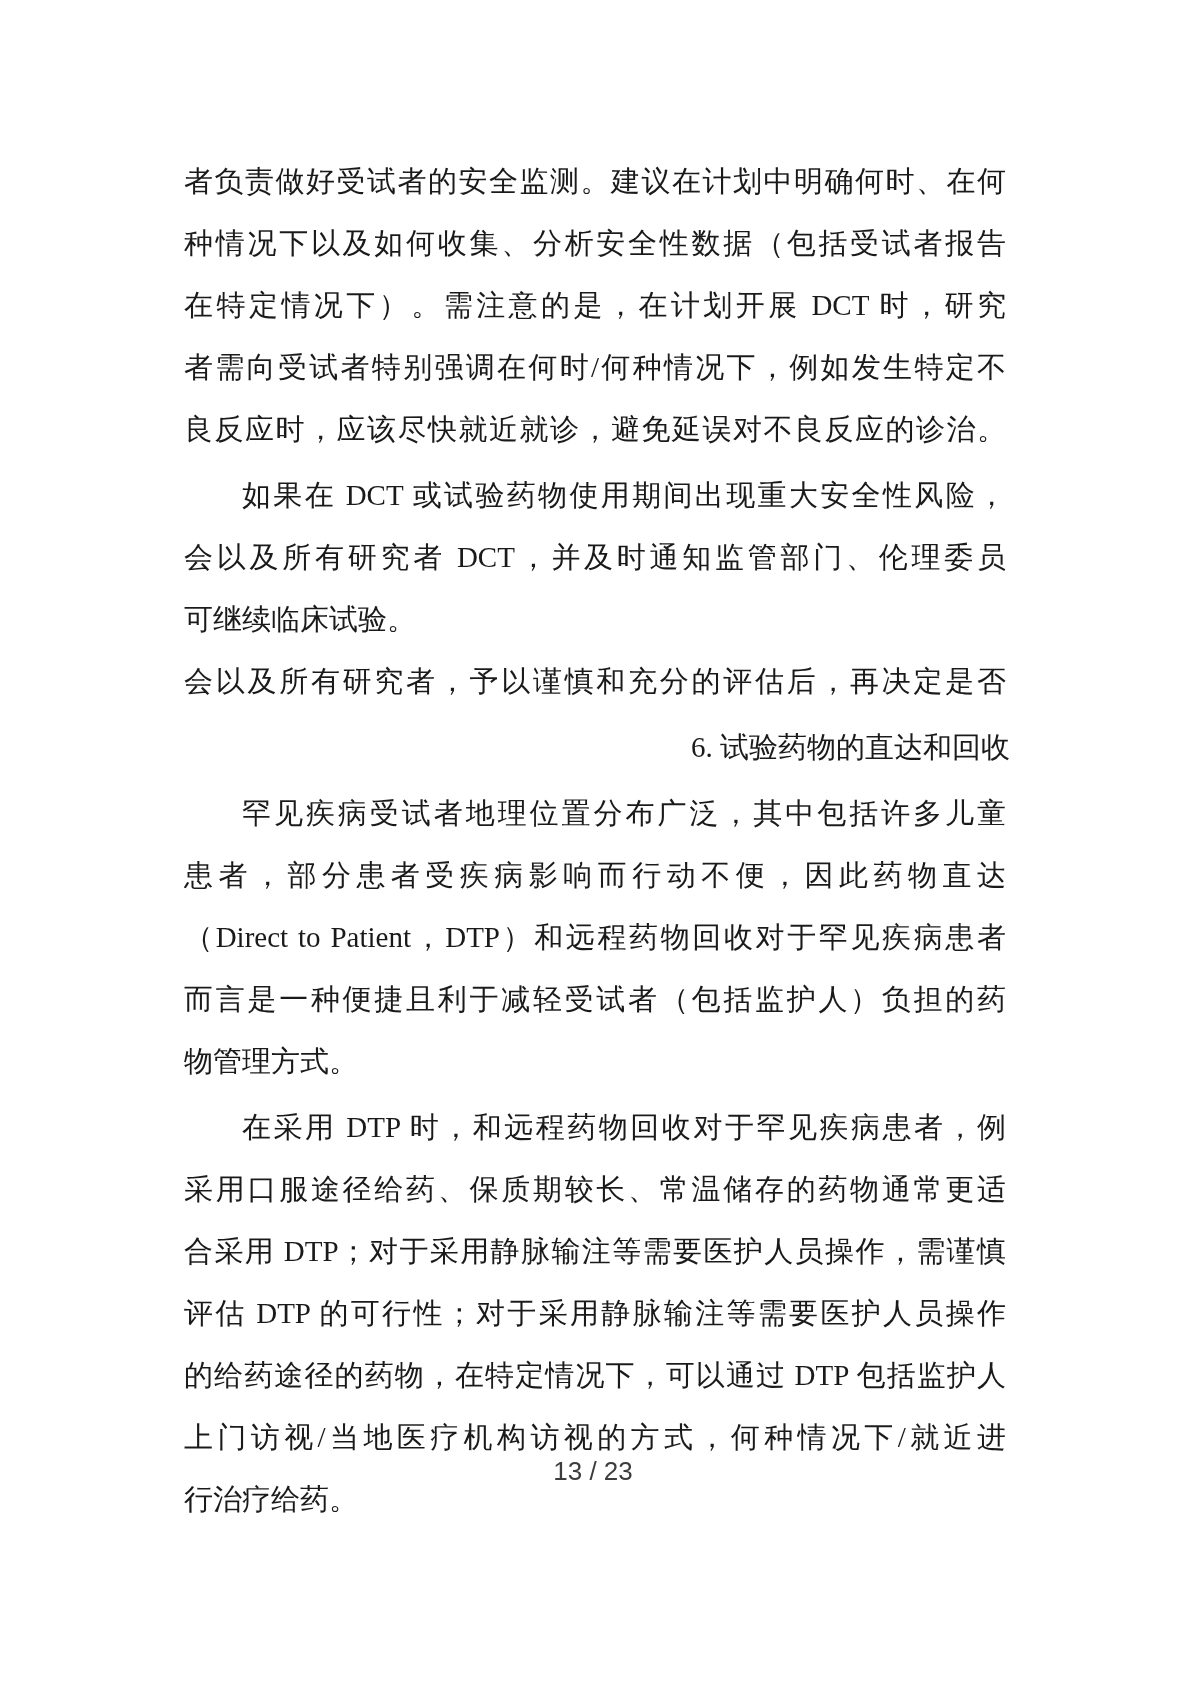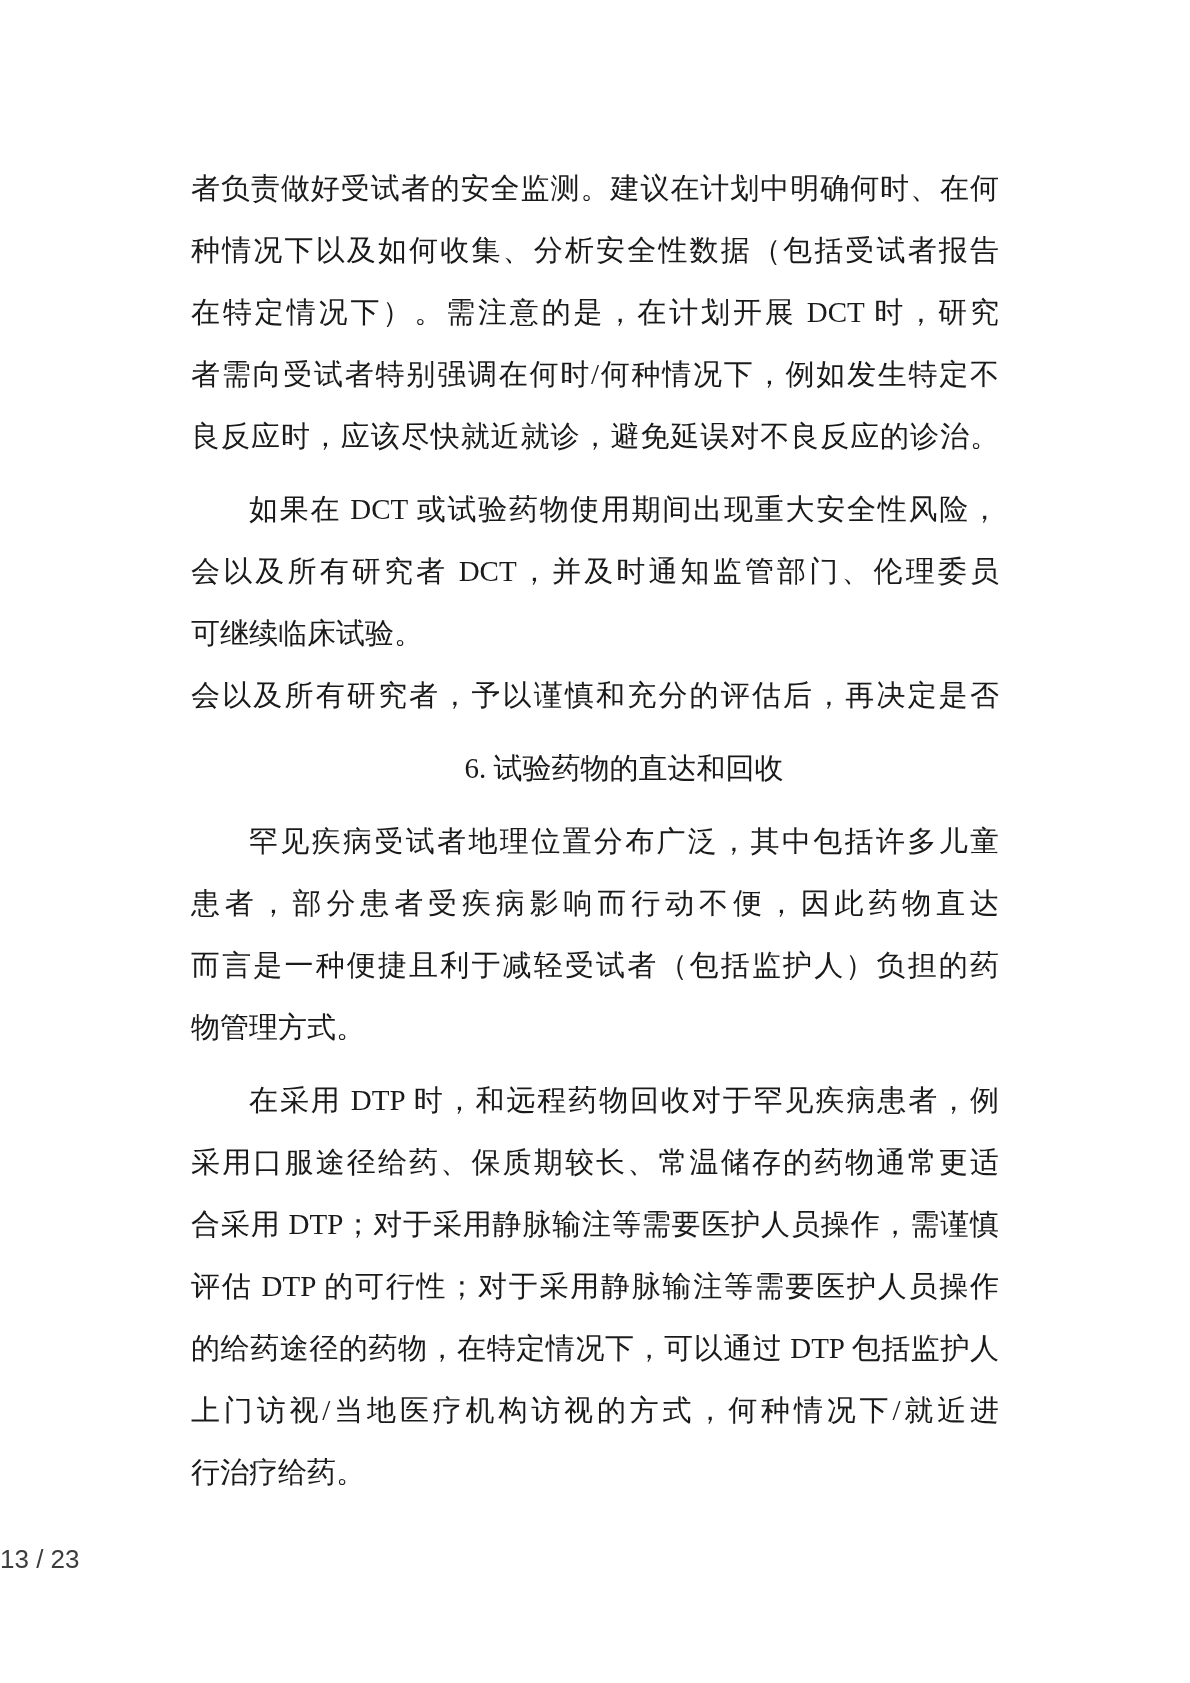--- a/index.html
+++ b/index.html
@@ -16,49 +16,49 @@
   }
   .textblock {
     position: absolute;
     left: 180px;
     top: 146px;
     width: 830px;
     color: #1a1a1a;
     font-family: "Liberation Serif", "DejaVu Serif", serif;
     font-size: 29px;
   }
-  .para { margin: 11px; padding: 0; }
+  .para { margin: 4px; padding: 0; }
   .line {
     height: 62px;
     line-height: 62px;
     overflow: hidden;
     text-align: justify;
     white-space: nowrap;
   }
   
   .line.j {
     white-space: normal;
     text-align-last: justify;
     text-justify: inter-character;
   }
   .line.indent { text-indent: 2em; }
   .heading {
     height: 62px;
     line-height: 62px;
     text-indent: 2em;
-    text-align: center;
+    text-align: right;
   }
   .footer {
     position: absolute;
-    top: 1544px;
+    top: 1456px;
     left: 0;
     width: 1186px;
     height: 30px;
     line-height: 30px;
-    text-align: left;
+    text-align: center;
     font-family: "Liberation Sans", "DejaVu Sans", sans-serif;
     font-size: 26px;
     color: #3d3d3d;
   }
 </style>
 </head>
 <body>
 
 <div class="page">
   <div class="textblock">
@@ -76,20 +76,21 @@
       <div class="line j">会以及所有研究者 DCT，并及时通知监管部门、伦理委员</div>
       <div class="line">可继续临床试验。</div>
       <div class="line j">会以及所有研究者，予以谨慎和充分的评估后，再决定是否</div>
     </div>
 
     <div class="heading">6. 试验药物的直达和回收</div>
 
     <div class="para">
       <div class="line j indent">罕见疾病受试者地理位置分布广泛，其中包括许多儿童</div>
       <div class="line j">患者，部分患者受疾病影响而行动不便，因此药物直达</div>
+      <div class="line j">（Direct to Patient，DTP）和远程药物回收对于罕见疾病患者</div>
       <div class="line j">而言是一种便捷且利于减轻受试者（包括监护人）负担的药</div>
       <div class="line">物管理方式。</div>
     </div>
 
     <div class="para">
       <div class="line j indent">在采用 DTP 时，和远程药物回收对于罕见疾病患者，例如，</div>
       <div class="line j">采用口服途径给药、保质期较长、常温储存的药物通常更适</div>
       <div class="line j">合采用 DTP；对于采用静脉输注等需要医护人员操作，需谨慎</div>
       <div class="line j">评估 DTP 的可行性；对于采用静脉输注等需要医护人员操作</div>
       <div class="line j">的给药途径的药物，在特定情况下，可以通过 DTP 包括监护人</div>

